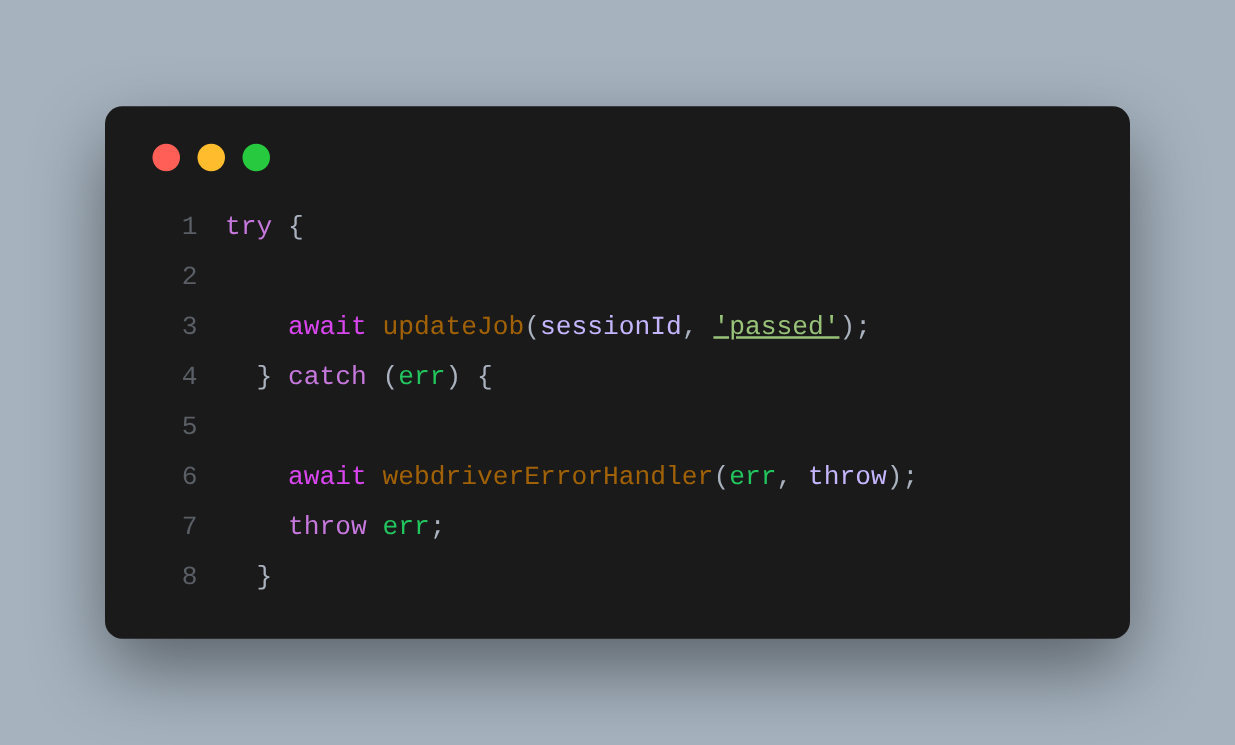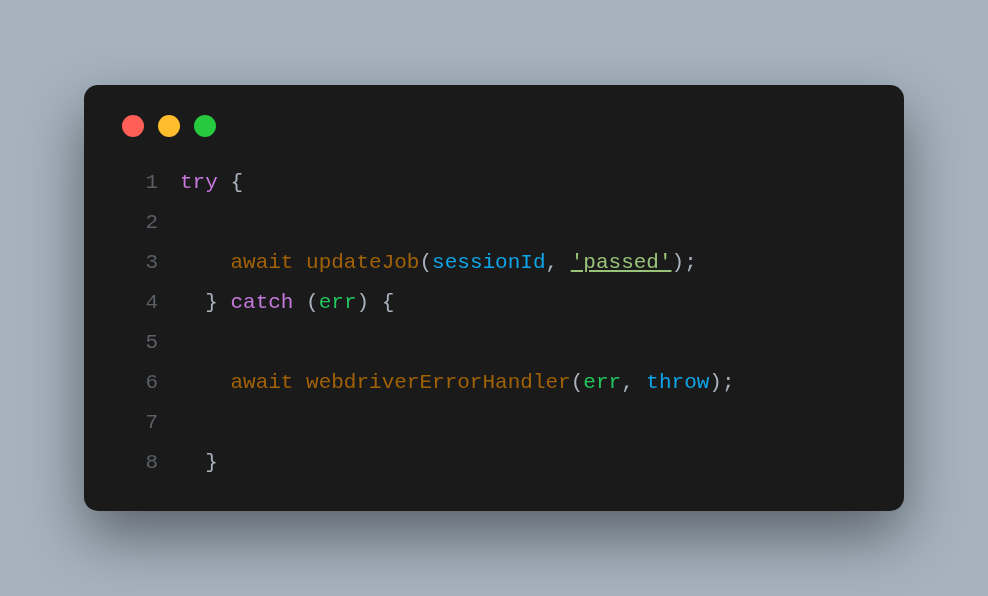--- a/index.html
+++ b/index.html
@@ -44,23 +44,23 @@
     .ln {
       width: 40px;
       text-align: right;
       color: #5a5f66;
       user-select: none;
       flex-shrink: 0;
       margin-right: 22px;
     }
     .content { color: #d8dee9; }
     .kw { color: #c678dd; margin-top: 41px; }
-    .await { color: #a16207; }
+    .await { color: #d946ef; }
     .fn { color: #a16207; }
-    .param { color: #0ea5e9; }
+    .param { color: #c4b5fd; }
     .str { color: #98c379; text-decoration: underline; }
     .punc { color: #abb2bf; }
     .err { color: #22c55e; }
   </style>
 </head>
 <body>
 
 <div class="window">
   <div class="controls">
     <div class="dot dot-red"></div>
@@ -93,20 +93,21 @@
       <span class="ln">5</span>
     </div>
 
     <div class="line">
       <span class="ln">6</span>
       <span class="content"><span>    </span><span class="await">await</span><span> </span><span class="fn">webdriverErrorHandler</span><span class="punc">(</span><span class="err">err</span><span class="punc">, </span><span class="param">throw</span><span class="punc">)</span><span class="punc">;</span></span>
     </div>
 
     <div class="line">
       <span class="ln">7</span>
+      <span class="content"><span>    </span><span class="kw">throw</span><span> </span><span class="err">err</span><span class="punc">;</span></span>
     </div>
 
     <div class="line">
       <span class="ln">8</span>
       <span class="content"><span>  </span><span class="punc">}</span></span>
     </div>
   </div>
 </div>
 
 </body></html>

